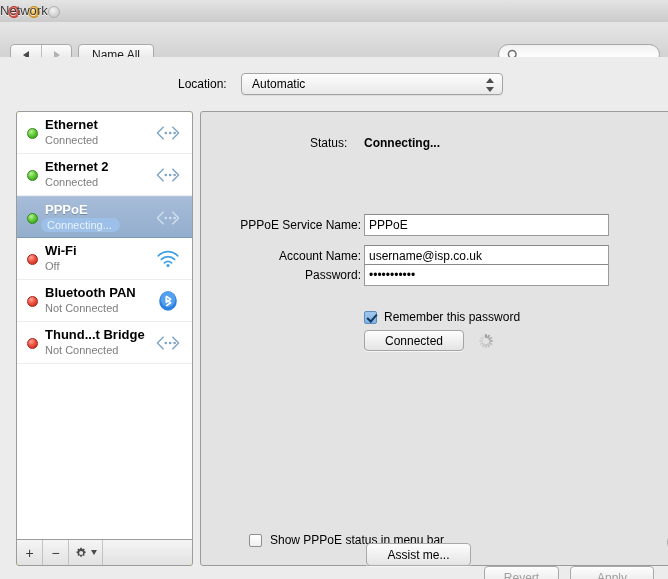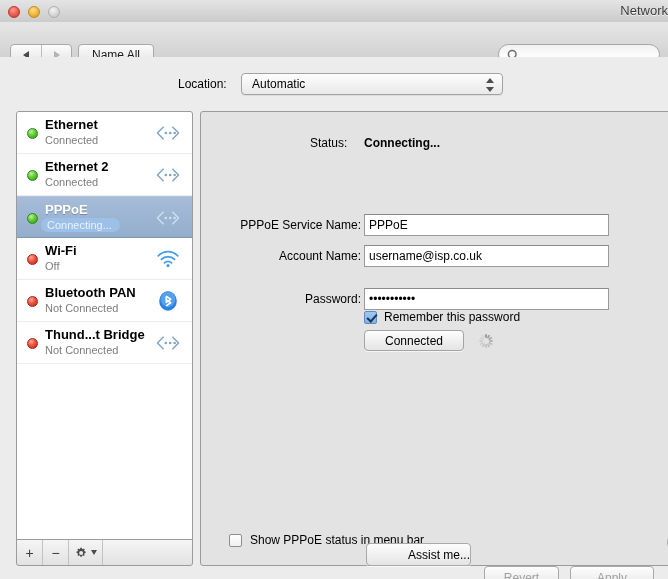--- a/index.html
+++ b/index.html
@@ -30,21 +30,21 @@
     position: absolute;
     left: 0; top: 0;
     width: 668px; height: 22px;
     background: linear-gradient(to bottom, #e4e4e4, #cbcbcb);
     border-bottom: 1px solid #b6b6b6;
   }
   #title-text {
     position: absolute;
     left: 0; top: 3px;
     width: 668px;
-    text-align: right;
+    text-align: left;
     font-size: 13px;
     color: #3b3b3b;
     text-shadow: 0 1px 0 rgba(255,255,255,0.75);
     font-family: "Liberation Sans", sans-serif;
   }
   .traffic {
     position: absolute;
     top: 6px;
     width: 12px; height: 12px;
     border-radius: 50%;
@@ -321,21 +321,21 @@
     position: absolute;
     left: 163px; top: 0;
     font-size: 12px;
     font-weight: bold;
     color: #000;
   }
 
   .field-row { position: absolute; left: 0; width: 450px; height: 22px; }
   #row-service { top: 102px; }
   #row-account { top: 133px; }
-  #row-password { top: 176px; }
+  #row-password { top: 152px; }
 
   .field-label {
     position: absolute;
     right: 290px;
     top: 4px;
     font-size: 12px;
     color: #000;
     white-space: nowrap;
   }
   .field-input {
@@ -415,21 +415,21 @@
     position: absolute;
     left: 7px; top: 1px;
     width: 2px; height: 4px;
     border-radius: 1px;
     background: #9a9a9a;
     transform-origin: 1px 7px;
   }
 
   #show-status-row {
     position: absolute;
-    left: 28px; bottom: 18px;
+    left: 48px; bottom: 18px;
     display: flex;
     align-items: center;
     justify-content: center;
   }
   #show-status-label {
     margin-left: 8px;
     font-size: 12px;
     color: #000;
   }
   #advanced-button {
@@ -474,21 +474,21 @@
     border-radius: 4px;
     background: linear-gradient(to bottom, #fdfdfd, #e4e4e4);
     box-shadow: 0 1px 0 rgba(255,255,255,0.65);
     font-size: 12px;
     line-height: 22px;
     text-align: center;
     color: #000;
     box-sizing: border-box;
   }
   .bottom-btn.disabled { color: #a0a0a0; margin-top: 23px; }
-  #assist-button { left: 366px; width: 105px; text-align: right; }
+  #assist-button { left: 366px; width: 105px; }
   #revert-button { left: 484px; width: 75px; }
   #apply-button  { left: 570px; width: 84px; }
 </style>
 </head>
 <body>
 
 <div id="window">
 
   <div id="titlebar">
     <div class="traffic" id="btn-close"></div>

